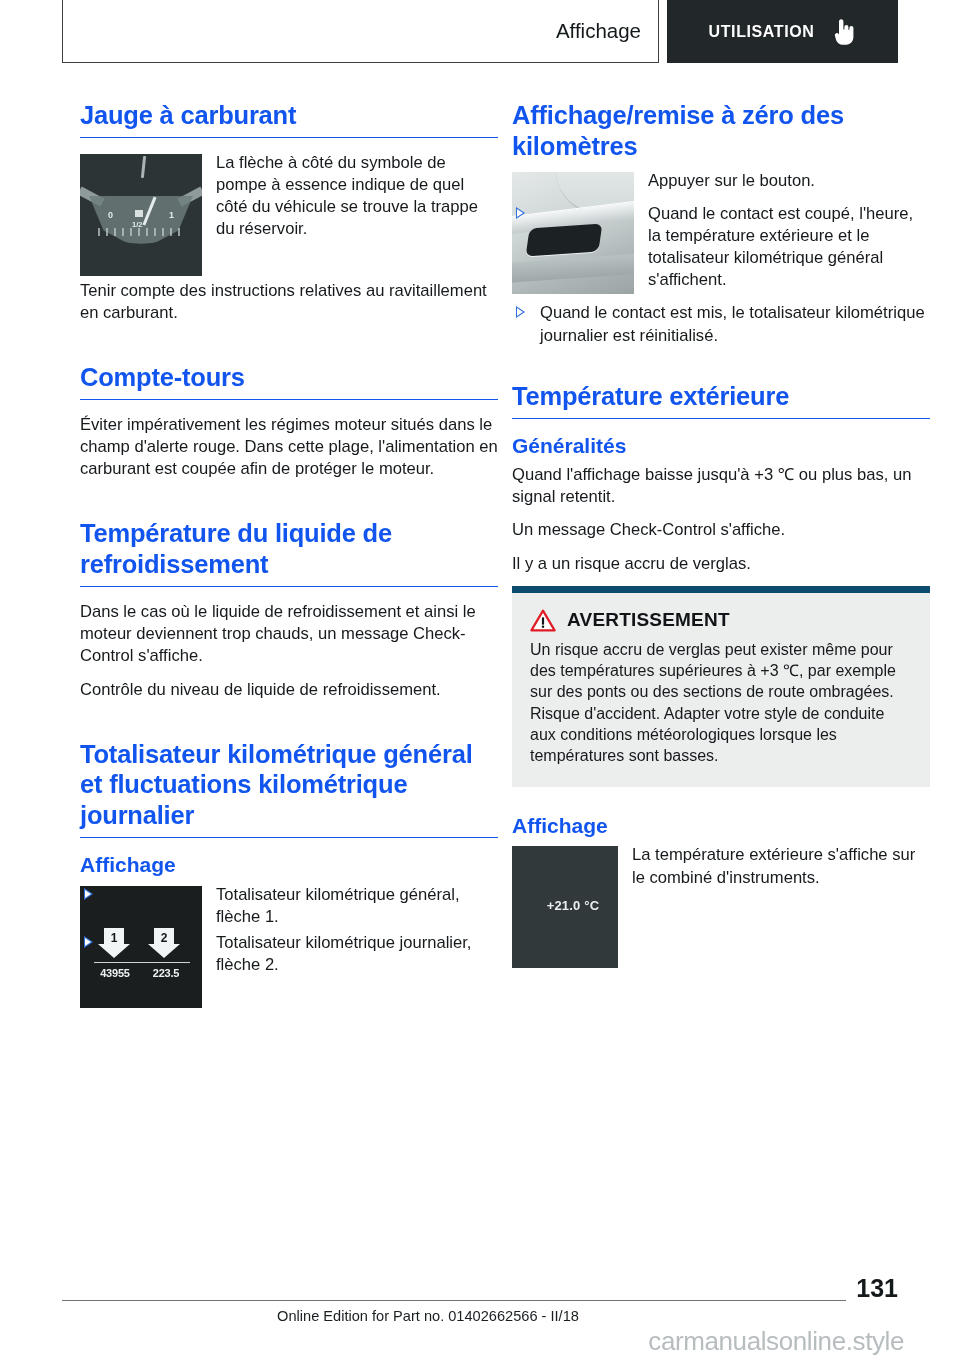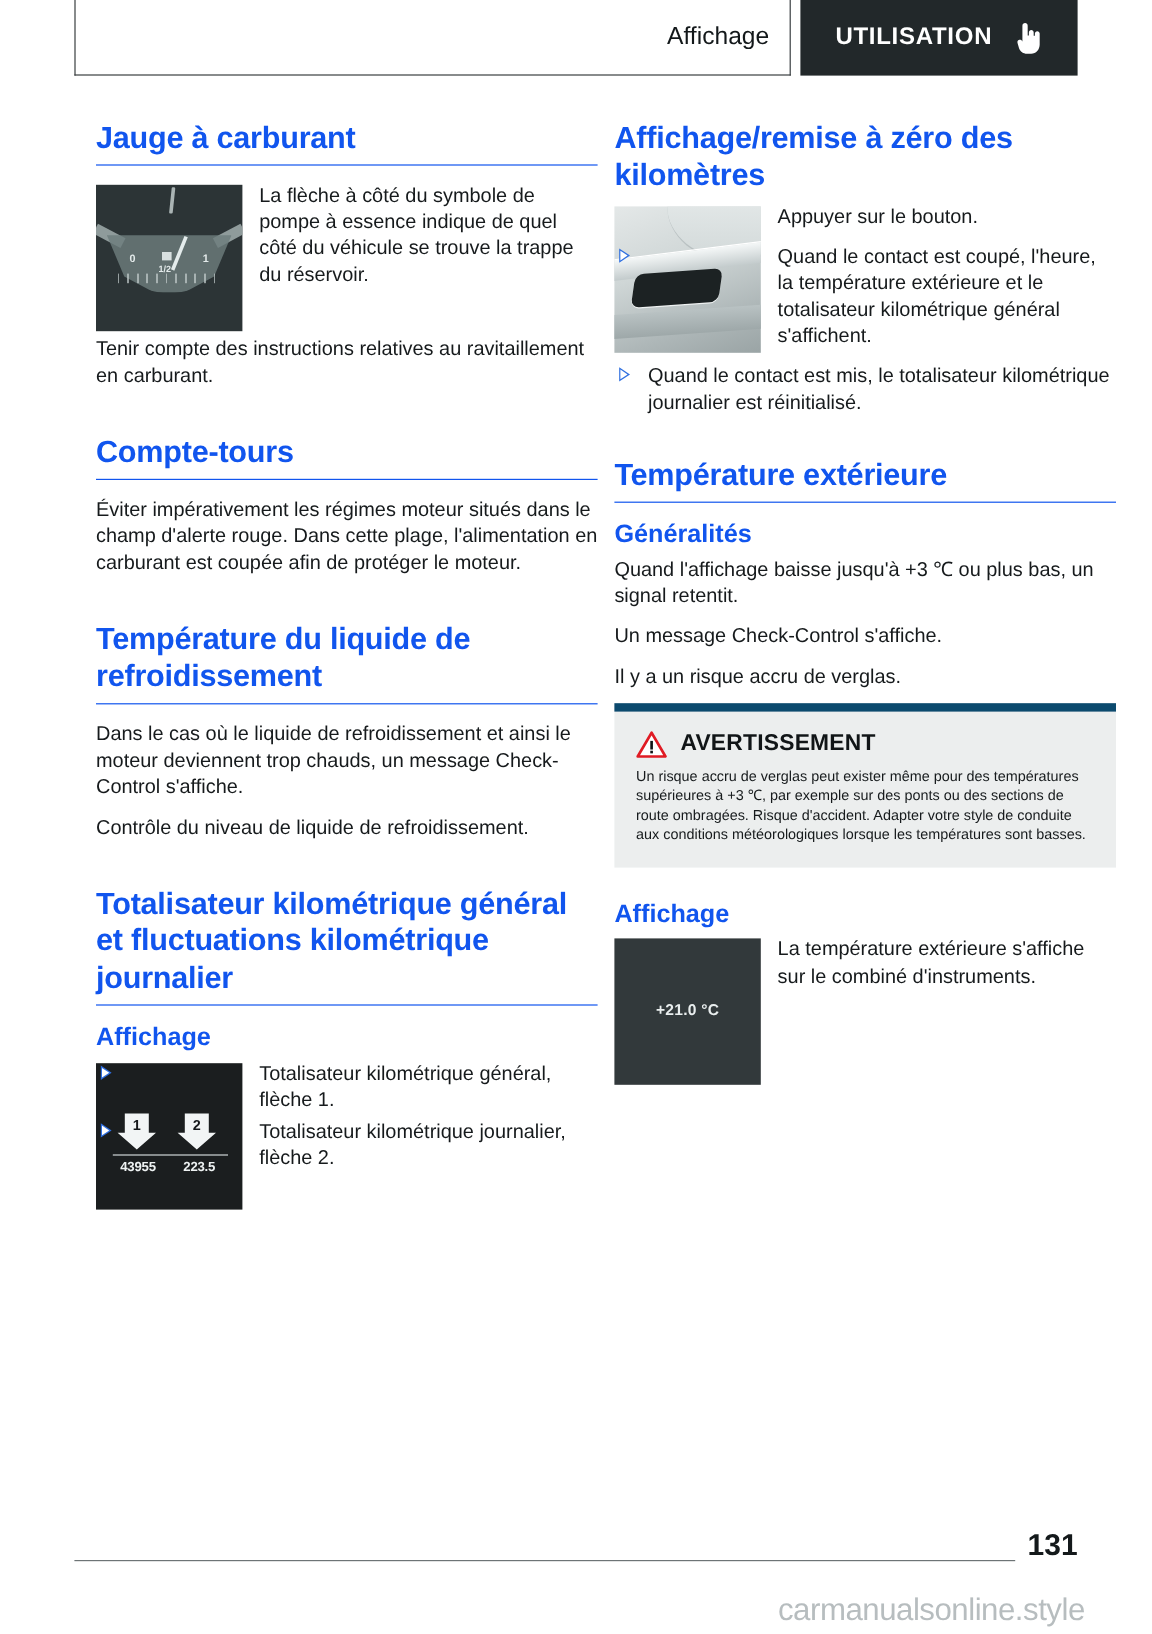--- a/index.html
+++ b/index.html
@@ -41,21 +41,21 @@
   .header-right {
     flex: 1 1 auto;
     margin-left: 8px;
     background: #22282a;
     display: flex;
     align-items: center;
     justify-content: center;
     gap: 16px;
   }
   .header-right-label {
-    font-size: 20px;
+    font-size: 16px;
     font-weight: bold;
     color: #ffffff;
     letter-spacing: 0.6px;
   }
   .hand-icon { display:block; width: 26px; height: 28px; }
 
   
   .page {
     position: absolute;
     left: 0; top: 0;
@@ -227,21 +227,21 @@
   }
   .img-button .lowband {
     position: absolute; left: -6px; bottom: 16px;
     width: 140px; height: 20px;
     background: linear-gradient(180deg,#b9c2c3,#9ea8a9);
     transform: rotate(-4deg);
   }
 
   
   .img-temp {
-    width: 122px; height: 122px;
+    width: 106px; height: 122px;
     background: #32393b;
     position: relative;
     overflow: hidden;
   }
   .img-temp .t-val {
     position: absolute; left: 0; top: 52px; width: 122px;
     text-align: center;
     color: #e9eeee;
     font-size: 13px;
     font-weight: bold;
@@ -296,21 +296,21 @@
     margin-bottom: 7px;
   }
   .warn-title {
     font-size: 19px;
     font-weight: bold;
     color: #111517;
     letter-spacing: 0.2px;
   }
   .warn-icon { display:block; width: 26px; height: 23px; }
   .warnbox p {
-    font-size: 12px;
+    font-size: 16px;
     line-height: 1.335;
     margin: 0;
     color: #161a1c;
   }
 
   
   .footer {
     position: absolute;
     left: 62px; top: 1300px;
     width: 836px;
@@ -506,14 +506,15 @@
         </div>
         <p class="body">La température extérieure s'affiche sur le combiné d'instruments.</p>
       </div>
     </section>
   </div>
 </div>
 
 <div class="footer">
   <span class="page-num">131</span>
   <hr class="footer-rule">
+  <div class="footer-note">Online Edition for Part no. 01402662566 - II/18</div>
   <span class="watermark">carmanualsonline.style</span>
 </div>
 
 </body></html>

